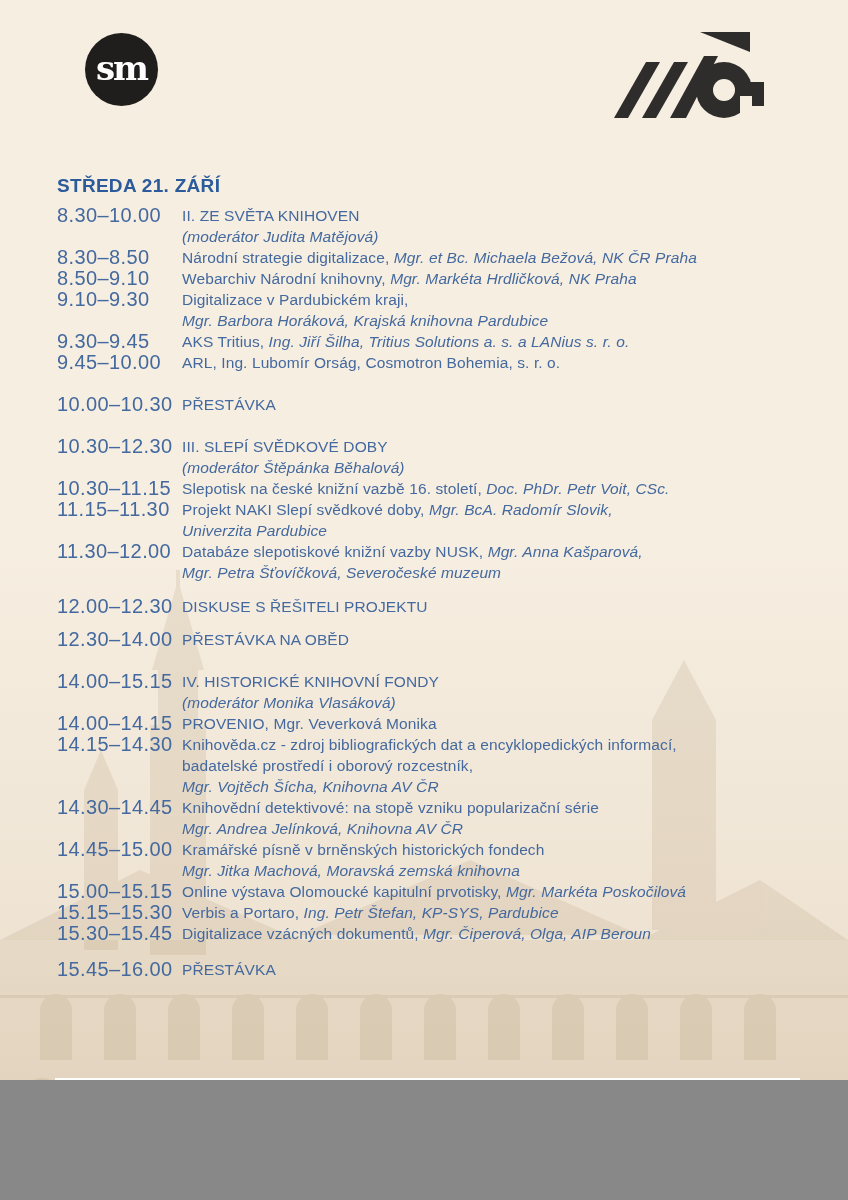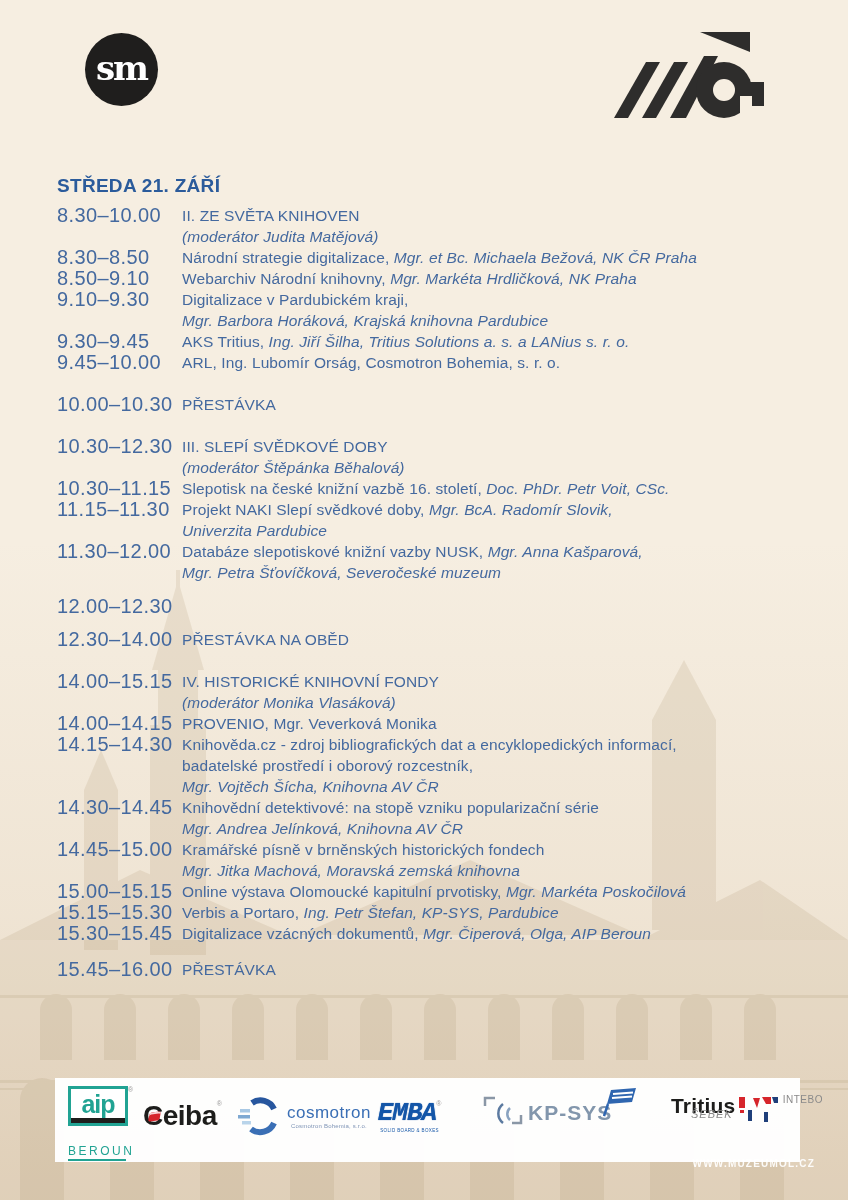--- a/index.html
+++ b/index.html
@@ -2,21 +2,21 @@
 <html style="--page-bg: #f6eee1; --title-blue: #2b5b9b; --body-blue: #44699f; --logo-black: #2e2d2c; --aip-teal: #21a393; --cosmo-blue: #2f5ca9; --emba-blue: #1456a8; --kpsys-gray: #8296ac; --tritius-blue: #2f66b0; --sebek-red: #d6252b; --sebek-blue: #1f3f7a;"><head>
 <meta charset="utf-8">
 <style>
   :root{
     --page-bg:#f6eee1; --title-blue:#2b5b9b; --body-blue:#44699f;
     --logo-black:#2e2d2c; --aip-teal:#21a393; --cosmo-blue:#2f5ca9;
     --emba-blue:#1456a8; --kpsys-gray:#8296ac; --tritius-blue:#2f66b0;
     --sebek-red:#d6252b; --sebek-blue:#1f3f7a;
   }
   html,body{margin:0;padding:0;background:#888;}
-  .page{position:relative;width:848px;height:1200px;margin:0 auto;overflow:hidden;
+  .page{position:relative;width:848px;height:1080px;margin:0 auto;overflow:hidden;
         background:var(--page-bg);font-family:"Liberation Sans",sans-serif;}
   .bg-art{position:absolute;left:0;top:540px;width:848px;height:660px;z-index:0;pointer-events:none;}
 
   
   .sm-logo{position:absolute;left:85px;top:33px;width:73px;height:73px;border-radius:50%;
            background:#1f1e1d;color:#fff;display:flex;align-items:center;justify-content:center;
            z-index:2;}
   .sm-logo span{font-size:34px;font-weight:bold;letter-spacing:-2px;
            font-family:"DejaVu Serif","Liberation Serif",serif;transform:translateY(-2px);}
   .mg-logo{position:absolute;left:612px;top:28px;width:152px;height:94px;z-index:2;}
@@ -226,20 +226,23 @@
       </div>
       <div class="row">
         <div class="time">11.30–12.00</div>
         <div class="desc">
           <div class="line"><span class="seg">Databáze slepotiskové knižní vazby NUSK, </span><span class="seg it">Mgr. Anna Kašparová,</span></div>
           <div class="line"><span class="seg it">Mgr. Petra Šťovíčková, Severočeské muzeum</span></div>
         </div>
       </div>
       <div class="row" style="margin-top: 12.6px;">
         <div class="time">12.00–12.30</div>
+        <div class="desc">
+          <div class="line"><span class="seg">DISKUSE S ŘEŠITELI PROJEKTU</span></div>
+        </div>
       </div>
       <div class="row" style="margin-top: 12.6px;">
         <div class="time">12.30–14.00</div>
         <div class="desc">
           <div class="line"><span class="seg">PŘESTÁVKA NA OBĚD</span></div>
         </div>
       </div>
       <div class="row" style="margin-top: 21px;">
         <div class="time">14.00–15.15</div>
         <div class="desc">

